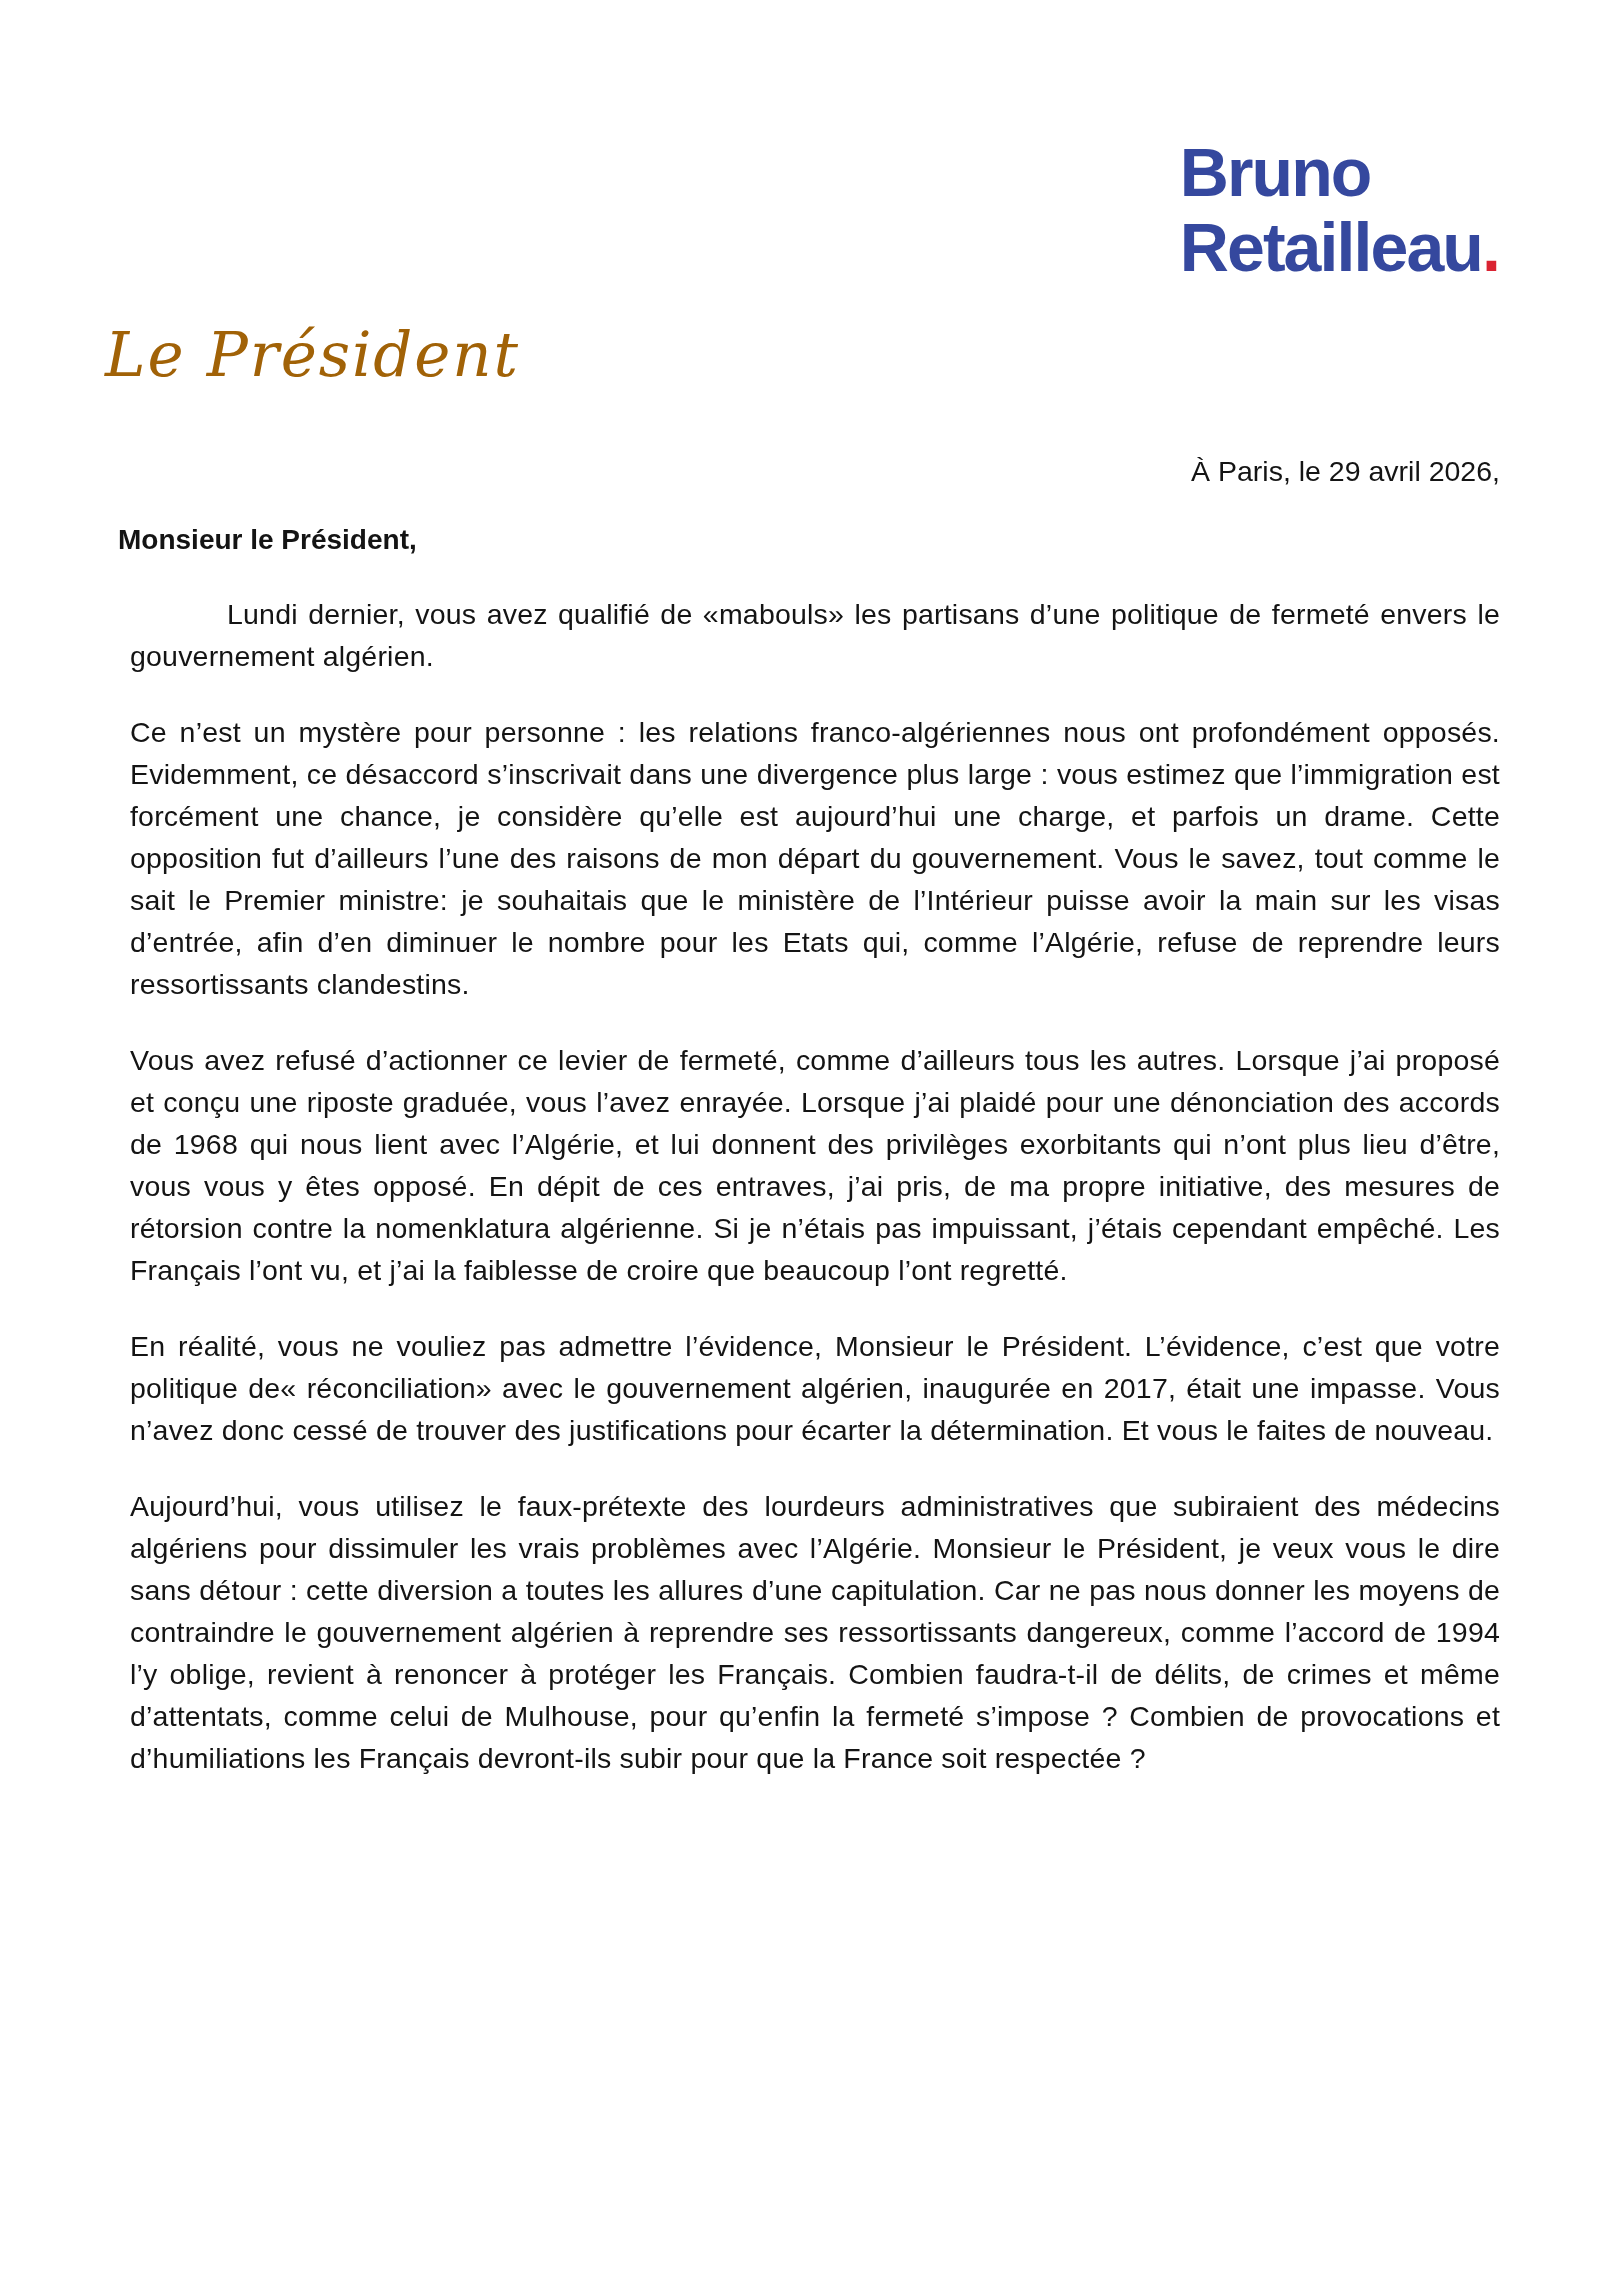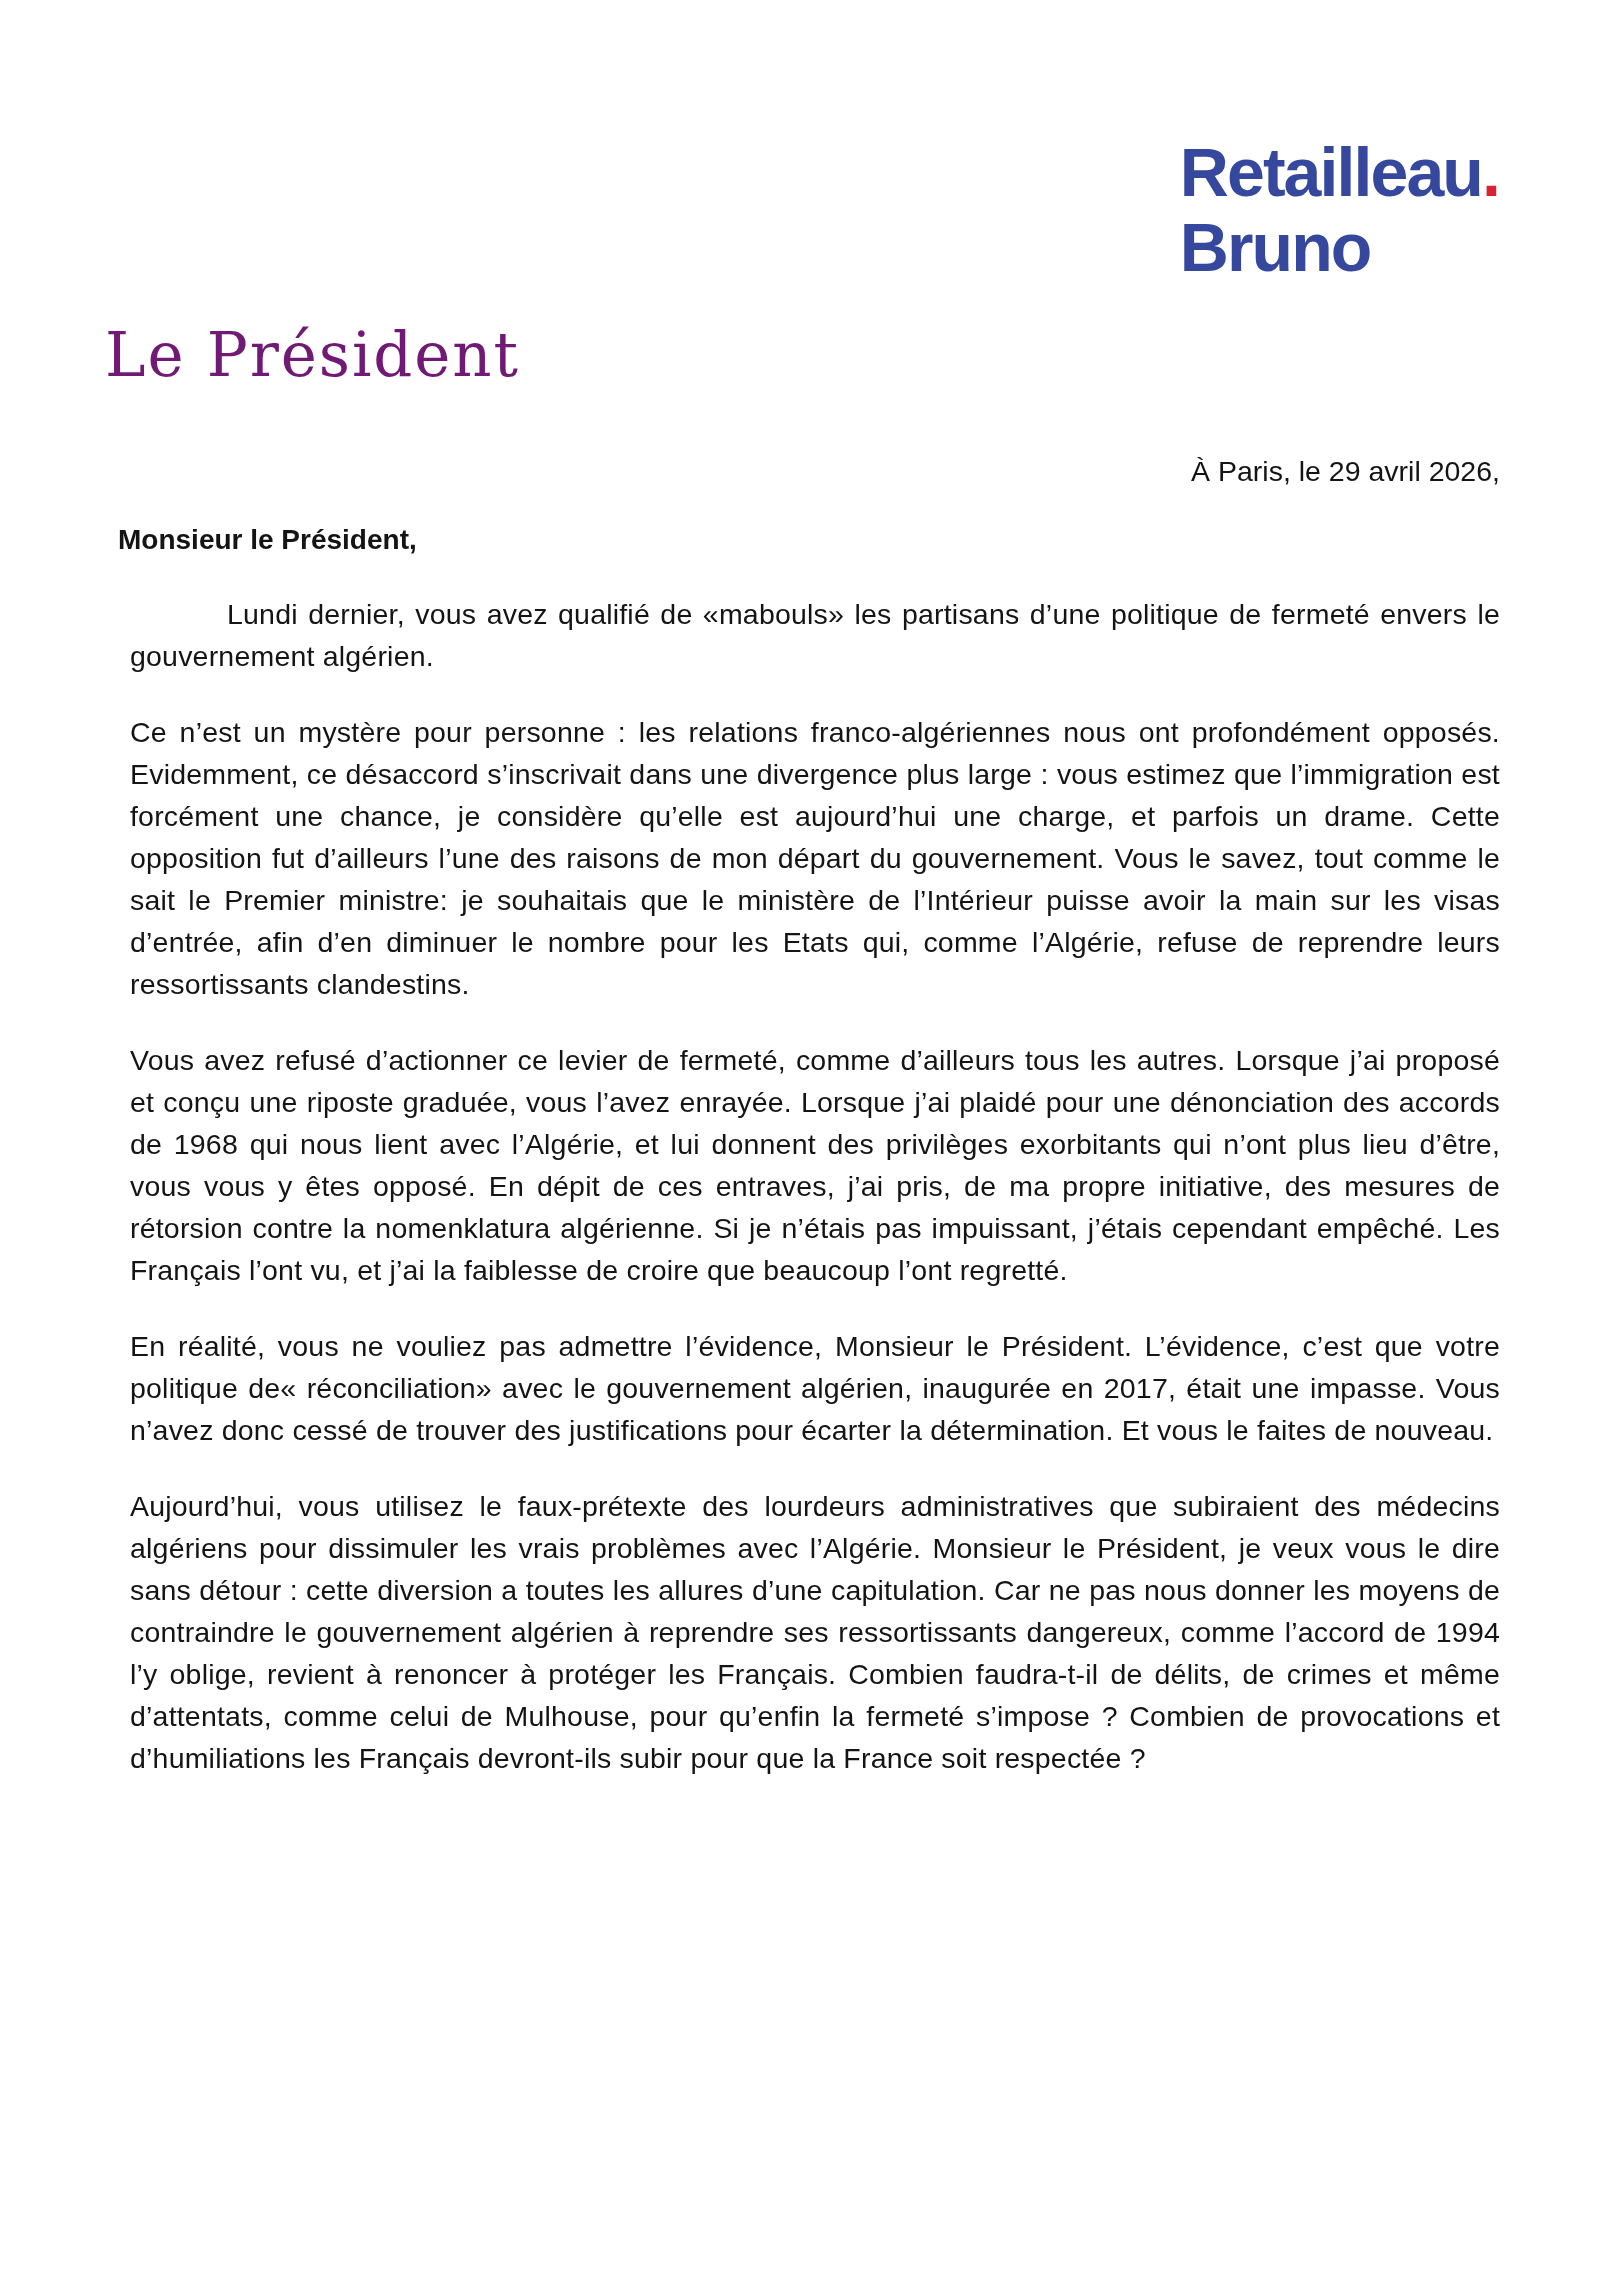--- a/index.html
+++ b/index.html
@@ -30,24 +30,25 @@
     white-space: nowrap;
   }
   .logo .logo-line { display: block; }
   .logo .dot { color: #da2332; }
   
   .sender-script {
     position: absolute;
     top: 321px;
     left: 105px;
     font-family: "DejaVu Serif", serif;
+    font-style: italic;
     font-weight: normal;
     font-size: 61px;
     line-height: 1.1;
-    color: #701a75;
+    color: #a16207;
     letter-spacing: 1.9px;
   }
   
   .dateline {
     position: absolute;
     top: 450px;
     right: 118px;
     font-size: 28.5px;
     line-height: 42px;
     color: #141414;
@@ -80,22 +81,22 @@
   .letter-body p.first-para {
     text-indent: 97px;
   }
 </style>
 </head>
 <body>
 
 <div class="page">
 
   <div class="logo">
+    <span class="logo-line">Bruno</span>
     <span class="logo-line"><span>Retailleau</span><span class="dot">.</span></span>
-    <span class="logo-line">Bruno</span>
   </div>
 
   <div class="sender-script">Le Président</div>
 
   <div class="dateline">À Paris, le 29 avril 2026,</div>
 
   <div class="salutation">Monsieur le Président,</div>
 
   <div class="letter-body">
     <p class="first-para">Lundi dernier, vous avez qualifié de «mabouls» les partisans d’une politique de fermeté envers le gouvernement algérien.</p>

